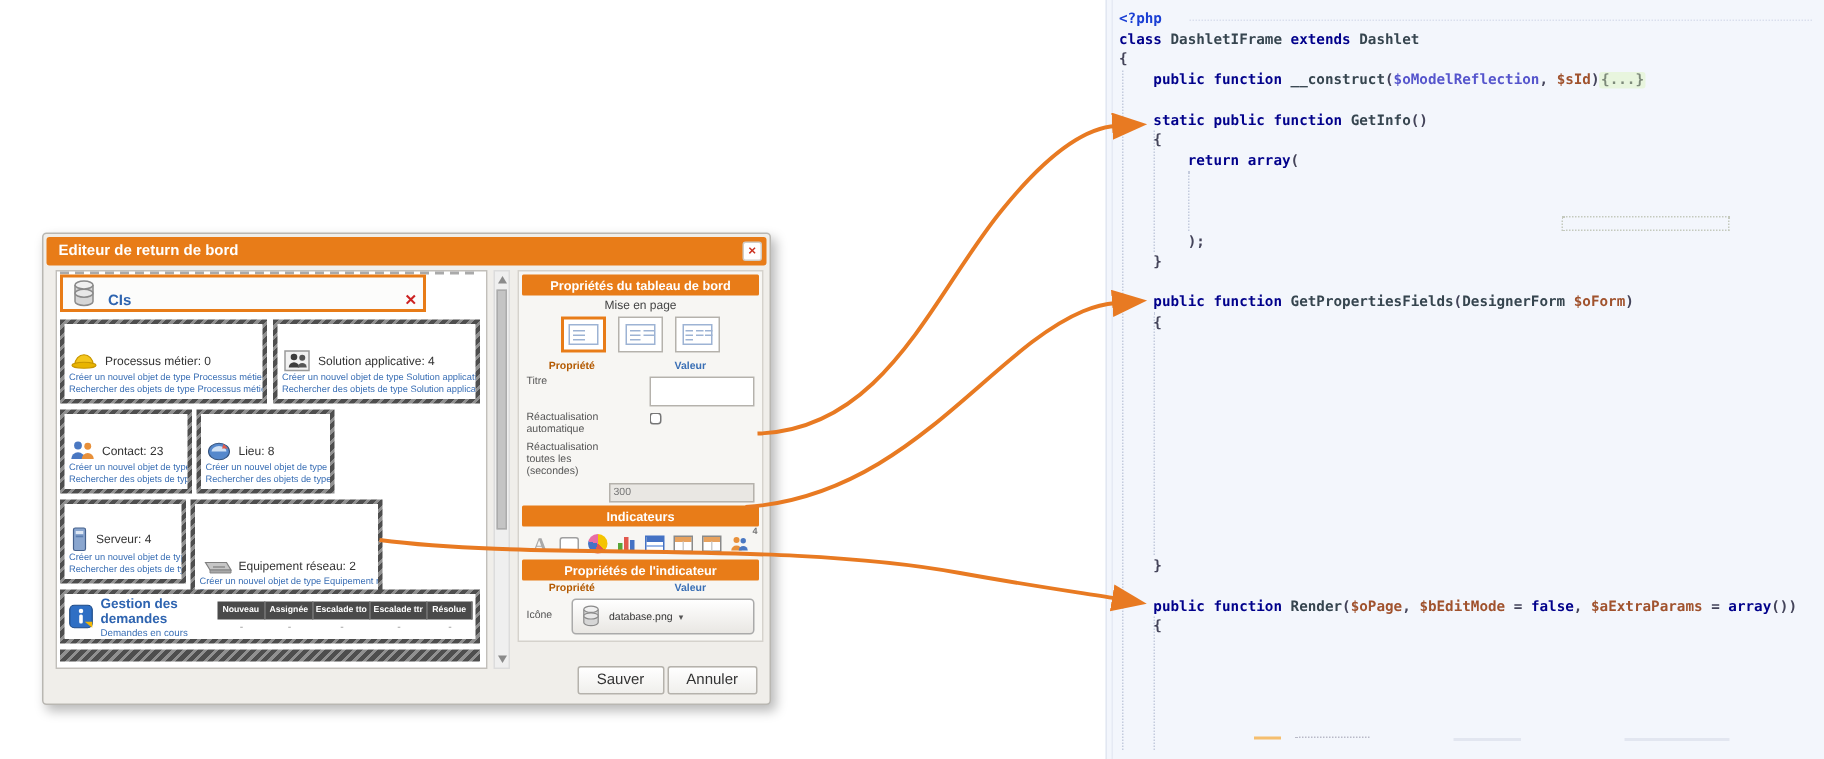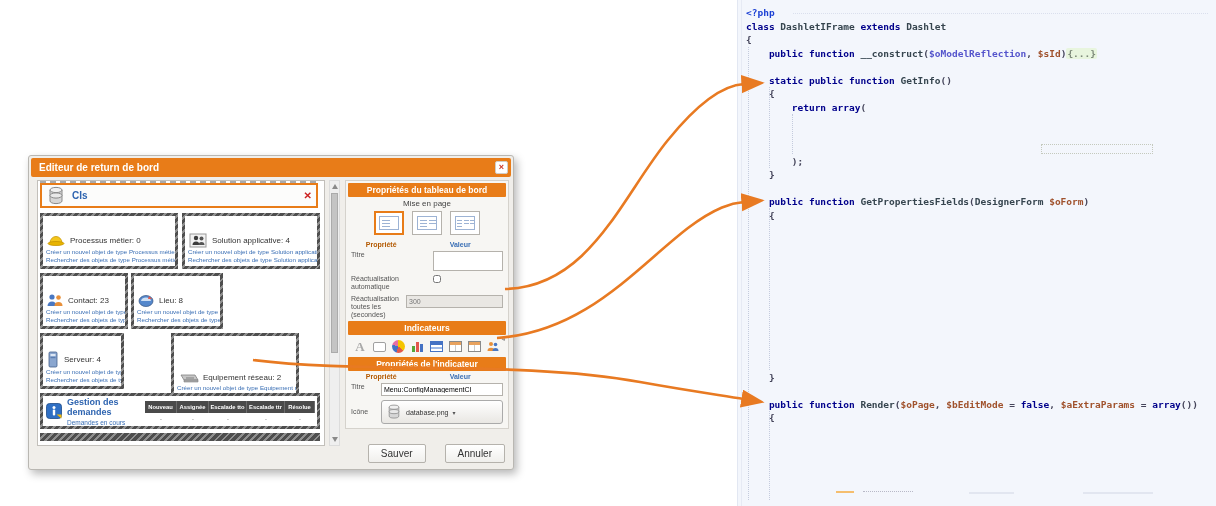--- a/index.html
+++ b/index.html
@@ -32,22 +32,22 @@
   .dialog { position:absolute; left:28px; top:155px; width:486px; height:315px; z-index:3;
     background:#f0eeea; border:1px solid #b9b7b2; border-radius:3px; box-shadow:3px 4px 8px rgba(0,0,0,.28); }
   .titlebar { position:absolute; left:2px; top:2px; right:2px; height:19px; background:#e87c18; border-radius:2px;
     color:#fff; font-size:10px; font-weight:bold; line-height:19px; padding-left:8px; }
   .close-btn { position:absolute; right:3px; top:3px; width:13px; height:13px; background:#fff; border:1px solid #d0cdc8;
     border-radius:2px; color:#cc3322; font-size:9px; font-weight:bold; text-align:center; line-height:11px; cursor:pointer; }
 
   
   .canvas { position:absolute; left:8px; top:24px; width:288px; height:266px; background:#fff; border:1px solid #c2bfba; }
   .canvas::before { content:""; position:absolute; left:2px; right:8px; top:0; border-top:2px dashed #aaa; }
-  .cis-bar { position:absolute; left:2px; top:2px; width:278px; height:25px; border:2px solid #e87c18; background:#fcfcfb;
-    display:flex; align-items:center; gap:6px; padding:0 4px; }
+  .cis-bar { position:absolute; left:2px; top:2px; width:244px; height:25px; border:2px solid #e87c18; background:#fcfcfb;
+    display:flex; align-items:flex-end; gap:6px; padding:0 4px; }
   .cis-label { color:#2e64b0; font-weight:bold; font-size:10px; flex:1; }
   .cis-close { color:#cc2222; font-weight:bold; font-size:10px; cursor:pointer; }
 
   .tile { position:absolute; background:repeating-linear-gradient(135deg,#4e4e4e 0 3px,#909090 3px 5px); padding:3px; }
   .tile-in { background:#fff; width:100%; height:100%; display:flex; flex-direction:column; justify-content:flex-end; padding:2px 3px; overflow:hidden; }
   .tile-head { display:flex; align-items:center; gap:4px; }
   .tlabel { font-size:8px; color:#333; }
   .tlinks { display:flex; flex-direction:column; }
   .tlinks a { color:#3a6fb5; font-size:6.2px; line-height:8px; text-decoration:none; white-space:nowrap; cursor:pointer; }
 
@@ -81,21 +81,21 @@
   .thumb { width:30px; height:24px; background:#fff; border:1px solid #b5b2ac; display:flex; align-items:center; justify-content:center; cursor:pointer; }
   .thumb.sel { border:2px solid #e87c18; }
   .th-in { width:20px; height:14px; border:1px solid #9db3d4; position:relative; }
   .th-in i { position:absolute; border-top:1px solid #9db3d4; height:0; }
   .gridhdr { display:flex; padding:2px 0 1px; }
   .gh-p { width:42%; text-align:center; font-size:7px; font-weight:bold; color:#b35900; }
   .gh-v { width:58%; text-align:center; font-size:7px; font-weight:bold; color:#3a6fb5; }
   .prow { display:flex; align-items:flex-start; gap:4px; padding:2px 3px; }
   .prow label { width:78px; font-size:7px; color:#555; line-height:8px; }
   .prow .txt { flex:1; height:13px; font-size:7px; border:1px solid #b5b2ac; background:#fff; padding:0 2px; font-family:"Liberation Sans",sans-serif; }
-  .prow .txt.disabled { background:#e9e7e3; color:#777; }
+  .prow .txt.disabled { background:#e9e7e3; color:#777;margin-top:27px; }
   .prow textarea { flex:1; height:20px; border:1px solid #b5b2ac; resize:none; font-size:7px; font-family:"Liberation Sans",sans-serif; }
   .prow input[type=checkbox] { width:8px; height:8px; margin-top:0; }
   .prow2 label { width:26px; }
   .toolbar { display:flex; align-items:center; gap:3px; padding:3px 4px; }
   .tb-icon { width:16px; height:15px; display:flex; align-items:flex-end; justify-content:center; cursor:pointer; }
   .tb-a { font-family:"Liberation Serif",serif; font-size:13px; font-weight:bold; color:#a9a9a9; line-height:14px; }
   .tb-frame { width:13px; height:10px; border:1px solid #a0a0a0; border-radius:2px; background:#fff; margin-bottom:2px; }
   .tb-pie { width:13px; height:13px; border-radius:50%; margin-bottom:1px;
     background:conic-gradient(#f5c400 0 130deg,#e2574c 130deg 200deg,#4472c4 200deg 285deg,#e86ea4 285deg 360deg); }
   .tb-bars { display:flex; align-items:flex-end; gap:1px; margin-bottom:2px; }
@@ -105,21 +105,21 @@
   .tb-win { width:13px; height:11px; border:1px solid #8a8a8a; margin-bottom:2px; background:linear-gradient(#e8a25e 0 3px,#fff 3px); position:relative; }
   .tb-win::after { content:""; position:absolute; left:5px; top:3px; bottom:0; border-left:1px solid #ccc; }
   .tb-badge { position:relative; margin-bottom:1px; }
   .tb-badge .n4 { position:absolute; right:-4px; top:-2px; font-size:6px; color:#777; font-weight:bold; }
 
   .icon-btn { flex:1; display:flex; align-items:center; gap:4px; border:1px solid #aaa; border-radius:3px;
     background:linear-gradient(#fff,#e9e7e3); padding:2px 4px; cursor:pointer; font-size:7px; color:#333;
     font-family:"Liberation Sans",sans-serif; }
   .caret { font-size:6px; color:#555; }
 
-  .dlg-buttons { position:absolute; right:8px; bottom:6px; display:flex; gap:19px; }
+  .dlg-buttons { position:absolute; right:8px; bottom:6px; display:flex; gap:2px; }
   .dlg-buttons button { font-size:10px; color:#333; background:linear-gradient(#fff,#f0efec); border:1px solid #b5b2ac;
     border-radius:2px; padding:3px 12px; font-family:"Liberation Sans",sans-serif; cursor:pointer; }
 </style>
 </head>
 <body>
 
 <div class="stage">
 
   <section class="code-panel">
     <div class="gutter-line"></div>
@@ -247,21 +247,21 @@
             </svg>
             <span class="tlabel">Serveur: 4</span>
           </div>
           <div class="tlinks">
             <a>Créer un nouvel objet de type Serveur</a>
             <a>Rechercher des objets de type Serveur</a>
           </div>
         </div>
       </div>
 
-      <div class="tile" style="left:89px; top:152px; width:128px; height:72px;margin-left:44px;">
+      <div class="tile" style="left:89px; top:152px; width:128px; height:72px;">
         <div class="tile-in">
           <div class="tile-head">
             <svg width="22" height="13" viewBox="0 0 22 13">
               <polygon points="4,4 18,4 21,9 7,9" fill="#c6c6c6" stroke="#808080" stroke-width=".8"></polygon>
               <polygon points="7,9 21,9 21,11 7,11" fill="#a8a8a8" stroke="#808080" stroke-width=".6"></polygon>
               <line x1="9" y1="7" x2="17" y2="7" stroke="#707070" stroke-width=".8"></line>
             </svg>
             <span class="tlabel">Equipement réseau: 2</span>
           </div>
           <div class="tlinks">
@@ -396,24 +396,20 @@
           </svg>
           <span class="n4">4</span>
         </div>
       </div>
 
       <div class="phdr">Propriétés de l'indicateur</div>
       <div class="gridhdr">
         <span class="gh-p">Propriété</span>
         <span class="gh-v">Valeur</span>
       </div>
-      <div class="prow prow2">
-        <label>Titre</label>
-        <input class="txt" value="Menu:ConfigManagementCI" style="">
-      </div>
       <div class="prow prow2" style="align-items:center;">
         <label>Icône</label>
         <button class="icon-btn">
           <svg width="16" height="18" viewBox="0 0 20 20">
             <path d="M4 4 v11 a6 2.6 0 0 0 12 0 v-11" fill="#d6d6d6" stroke="#8a8a8a" stroke-width="1"></path>
             <ellipse cx="10" cy="9.5" rx="6" ry="2.6" fill="#e8e8e8" stroke="#8a8a8a"></ellipse>
             <ellipse cx="10" cy="4" rx="6" ry="2.6" fill="#f0f0f0" stroke="#8a8a8a"></ellipse>
           </svg>
           <span>database.png</span>
           <span class="caret">▾</span>

